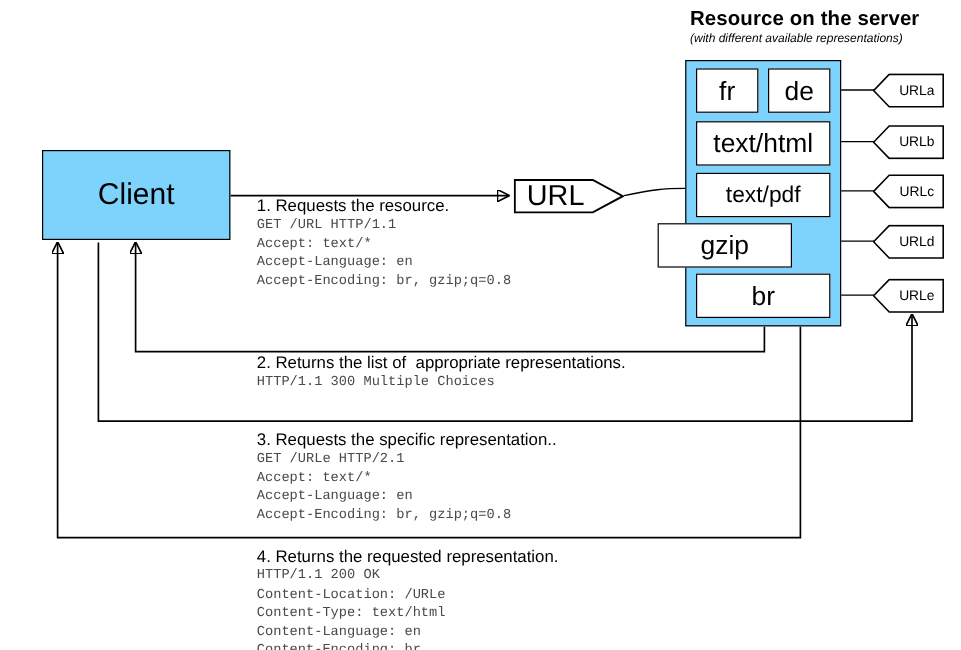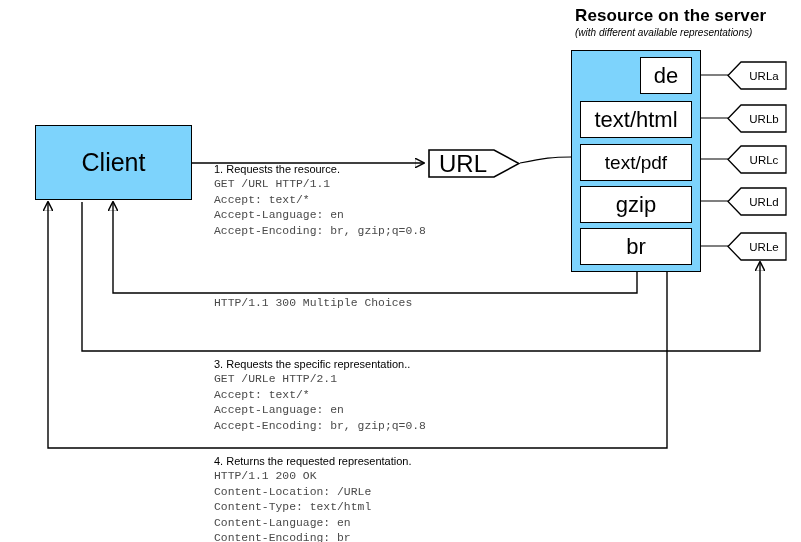--- a/index.html
+++ b/index.html
@@ -21,21 +21,21 @@
   #client-box .boxtext{font-size:25px;}
 
   #res-container{left:571px;top:50px;width:130px;height:222px;border:1.6px solid #000;}
 
   .rep{position:absolute;border:1.6px solid #000;background:#fff;box-sizing:border-box;
        display:flex;align-items:center;justify-content:center;}
   #rep-fr{left:580px;top:57px;width:52px;height:37px;font-size:22px;}
   #rep-de{left:640px;top:57px;width:52px;height:37px;font-size:22px;}
   #rep-html{left:580px;top:101px;width:112px;height:37px;font-size:22px;}
   #rep-pdf{left:580px;top:144px;width:112px;height:37px;font-size:19px;}
-  #rep-gzip{left:580px;top:186px;width:112px;height:37px;font-size:22px;}
+  #rep-gzip{left:548px;top:186px;width:112px;height:37px;font-size:22px;}
   #rep-br{left:580px;top:228px;width:112px;height:37px;font-size:22px;}
 
   
   #url-shape{position:absolute;left:428px;top:141px;width:92px;height:45px;}
   #url-shape svg{display:block;}
   #url-text{position:absolute;left:432px;top:150px;width:62px;height:27px;
             display:flex;align-items:center;justify-content:center;font-size:24px;}
 
   
   .flagwrap{position:absolute;width:60px;height:29px;}
@@ -48,21 +48,21 @@
   #flag-d{left:727px;top:187px;} #flag-d-t{left:741px;top:187px;}
   #flag-e{left:727px;top:232px;} #flag-e-t{left:741px;top:232px;}
 
   
   #wires{position:absolute;left:0;top:0;width:801px;height:542px;}
   #wires line,#wires path,#wires polyline{stroke:#000;stroke-width:1.4;fill:none;}
   #wires .thin{stroke-width:1.1;}
 
   
   .step{position:absolute;}
-  .step .ttl{font-size:11px;white-space:pre;}
+  .step .ttl{font-size:14px;white-space:pre;}
   .step .mono{font-family:"Liberation Mono",monospace;font-size:11.4px;
                white-space:pre;line-height:15.6px;color:#4a4a4a;margin-top:2px;}
   #step1{left:214px;top:163px;}
   #step2{left:214px;top:294px;}
   #step3{left:214px;top:358px;}
   #step4{left:214px;top:455px;}
 </style>
 </head>
 <body>
 
@@ -101,20 +101,21 @@
 
   <div id="url-shape">
     <svg width="92" height="45" viewBox="0 0 92 45">
       <polygon points="1,9 66,9 91,22.5 66,36 1,36" fill="#fff" stroke="#000" stroke-width="1.6"></polygon>
     </svg>
   </div>
   <div id="url-text">URL</div>
 
   <div class="box" id="res-container"></div>
 
+  <div class="rep" id="rep-fr">fr</div>
   <div class="rep" id="rep-de">de</div>
   <div class="rep" id="rep-html">text/html</div>
   <div class="rep" id="rep-pdf">text/pdf</div>
   <div class="rep" id="rep-gzip">gzip</div>
   <div class="rep" id="rep-br">br</div>
 
   <div class="flagwrap" id="flag-a">
     <svg width="60" height="29" viewBox="0 0 60 29">
       <polygon points="1,14.5 14,1 59,1 59,28 14,28" fill="#fff" stroke="#000" stroke-width="1.3"></polygon>
     </svg>
@@ -151,20 +152,21 @@
 
   <div class="step" id="step1">
     <div class="ttl">1. Requests the resource.</div>
     <div class="mono">GET /URL HTTP/1.1
 Accept: text/*
 Accept-Language: en
 Accept-Encoding: br, gzip;q=0.8</div>
   </div>
 
   <div class="step" id="step2">
+    <div class="ttl">2. Returns the list of  appropriate representations.</div>
     <div class="mono">HTTP/1.1 300 Multiple Choices</div>
   </div>
 
   <div class="step" id="step3">
     <div class="ttl">3. Requests the specific representation..</div>
     <div class="mono">GET /URLe HTTP/2.1
 Accept: text/*
 Accept-Language: en
 Accept-Encoding: br, gzip;q=0.8</div>
   </div>

